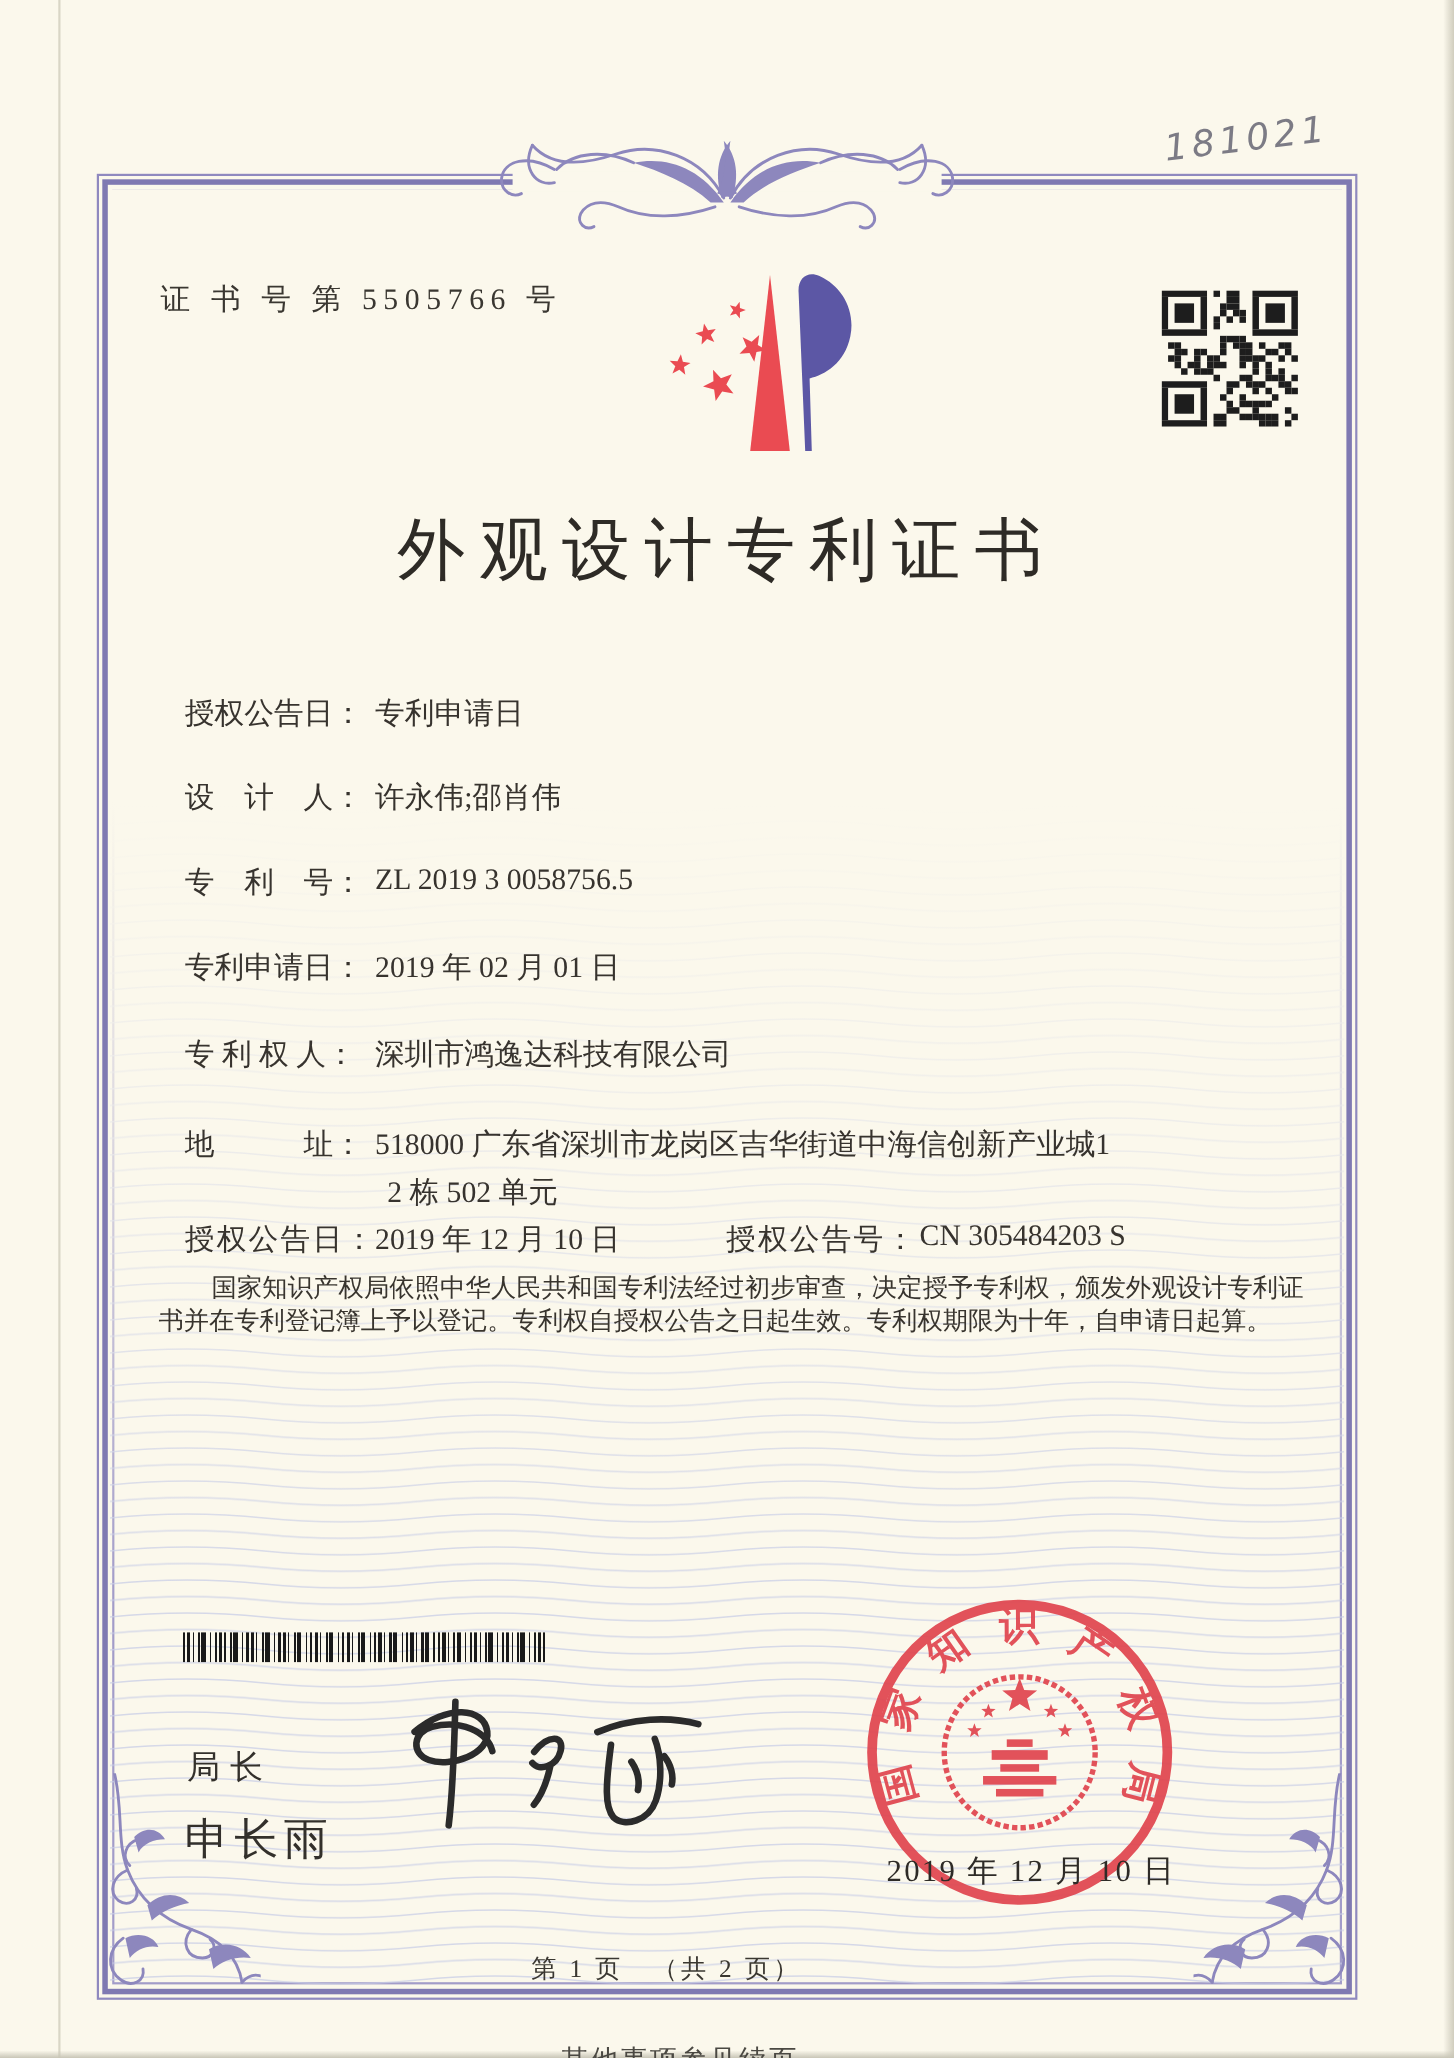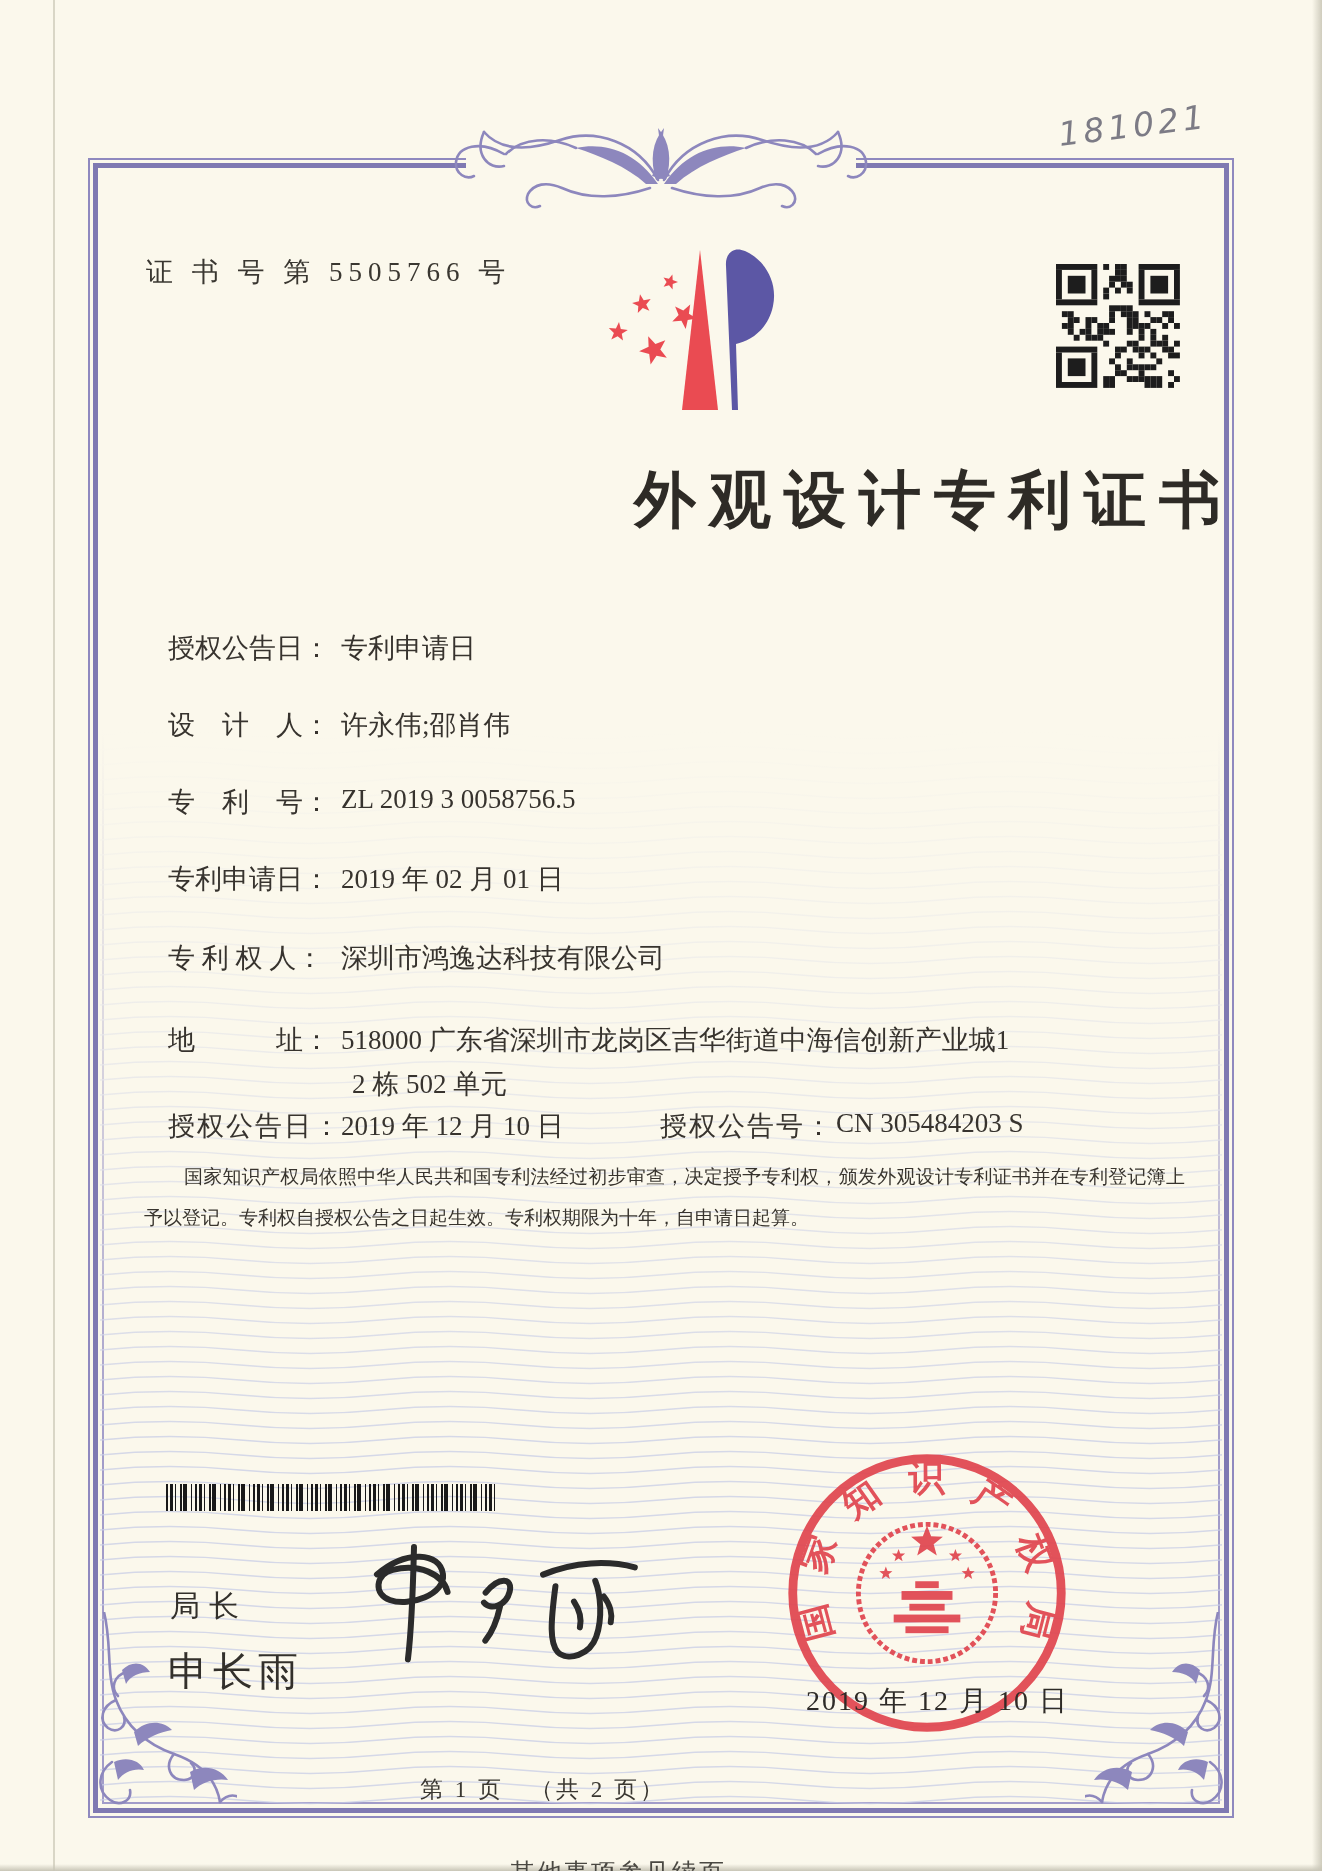--- a/index.html
+++ b/index.html
@@ -19,44 +19,44 @@
   .frame-inner{position:absolute;inset:4px;border:2px solid #a29cc9}
   
   .watermark{position:absolute;left:100px;top:172px;width:1122px;height:1638px;pointer-events:none}
   .wm-fade{position:absolute;left:100px;top:172px;width:1122px;height:1638px;pointer-events:none;
            background:linear-gradient(180deg,#fbf8ec 0%,#fbf8ec 34%,rgba(251,248,236,.65) 52%,rgba(251,248,236,0) 78%)}
   .ornament{position:absolute;pointer-events:none}
   
   .certno{position:absolute;left:146px;top:254px;font-size:27px;letter-spacing:6px;color:#3a3731}
   .logo{position:absolute;left:572px;top:244px}
   .qr{position:absolute;left:1056px;top:264px}
-  .title{position:absolute;left:88px;top:458px;width:1146px;text-align:right;font-size:62px;font-weight:700;
+  .title{position:absolute;left:88px;top:458px;width:1146px;text-align:center;font-size:62px;font-weight:400;
          letter-spacing:13px;color:#2e2b26}
   .row{position:absolute;left:168px;font-size:27px;white-space:nowrap;color:#37332e}
   .row .val{position:absolute;left:173px;top:0;white-space:nowrap}
   .addr-l2{position:absolute;left:184px;top:44px;white-space:nowrap}
   .grant-lbl2{position:absolute;left:492px;top:0;letter-spacing:2px;white-space:nowrap}
   .grant-val2{position:absolute;left:668px;top:0;white-space:nowrap}
-  .bodytext{position:absolute;left:144px;top:1156px;width:1041px;font-size:19px;line-height:41px;
+  .bodytext{position:absolute;left:144px;top:1156px;width:1041px;font-size:23px;line-height:30px;
             text-align:justify;color:#38342e}
   .bodytext p{text-indent:2.1em}
   .barcode{position:absolute;left:166px;top:1484px;width:333px;height:27px;
      background:repeating-linear-gradient(90deg,
        #191919 0 2px,rgba(0,0,0,0) 2px 4px,
        #191919 4px 7px,rgba(0,0,0,0) 7px 9px,
        #191919 9px 10px,rgba(0,0,0,0) 10px 14px,
        #191919 14px 16px,rgba(0,0,0,0) 16px 17px,
        #191919 17px 21px,rgba(0,0,0,0) 21px 25px,
        #191919 25px 26px,rgba(0,0,0,0) 26px 29px)}
   .juzhang{position:absolute;left:170px;top:1586px;font-size:30px;letter-spacing:9px;color:#33302b}
   .shenname{position:absolute;left:168px;top:1644px;font-size:40px;letter-spacing:5px;color:#33302b}
   .signature{position:absolute;left:348px;top:1534px}
   .seal{position:absolute;left:780px;top:1446px;opacity:.92}
   .sealdate{position:absolute;left:806px;top:1682px;font-size:28px;letter-spacing:2px;color:#2e2b27}
-  .pagefooter{position:absolute;left:420px;top:1774px;width:372px;text-align:left;font-size:23px;
+  .pagefooter{position:absolute;left:420px;top:1774px;width:372px;text-align:center;font-size:23px;
               letter-spacing:3px;color:#3a3731}
   .cutnote{position:absolute;left:510px;top:1856px;font-size:25px;letter-spacing:2px;color:#4a4842;white-space:nowrap}
 </style>
 </head>
 <body>
 
 <div class="page">
 
   <div class="scan-left"></div>
   <div class="scan-right"></div>

